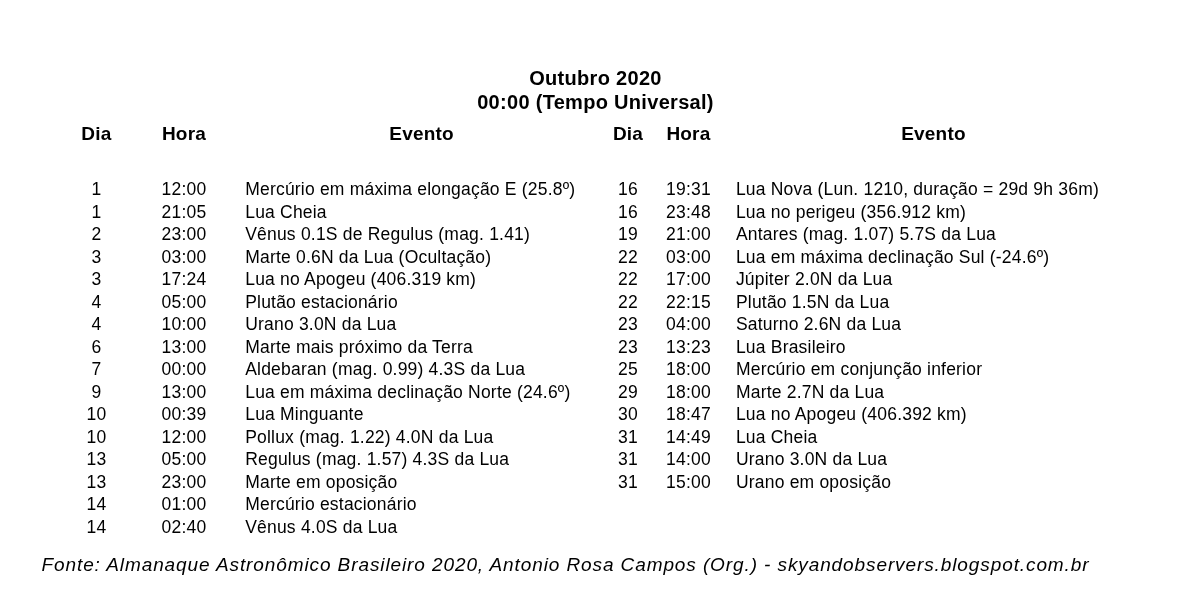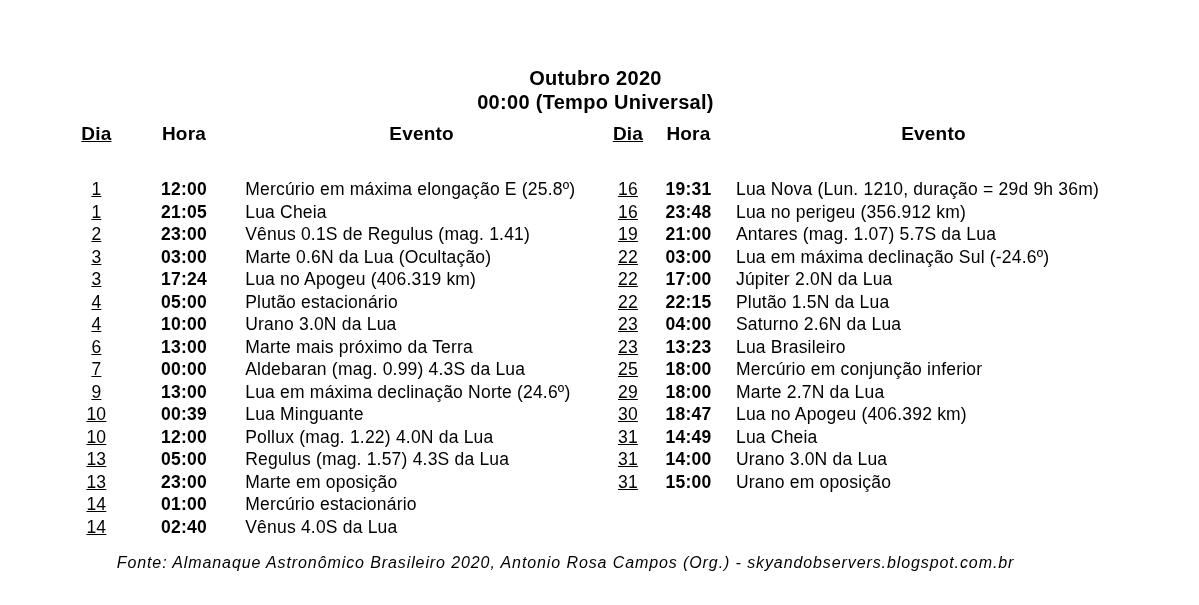--- a/index.html
+++ b/index.html
@@ -48,40 +48,40 @@
   }
   table.events-table td {
     font-size: 17.5px;
     line-height: 22.5px;
     height: 22.5px;
     padding: 0;
     letter-spacing: 0.2px;
     white-space: nowrap;
     overflow: visible;
   }
-  .col-dia   { text-align: center; text-decoration: underline; }
-  .col-hora  { text-align: center; font-weight: bold; }
+  .col-dia   { text-align: center; }
+  .col-hora  { text-align: center; }
   .col-evento{ text-align: left; }
   th.col-evento { text-align: center; }
 
   .t-left .col-dia    { width: 55px; }
   .t-left .col-hora   { width: 130px; }
   .t-left .col-evento { width: 355px; }
 
   .t-right { margin-left: 5px; }
   .t-right .col-dia    { width: 53px; }
   .t-right .col-hora   { width: 75px; }
   .t-right .col-evento { width: 400px; padding-left: 12px; }
   .t-right th.col-evento { padding-left: 12px; }
 
   .footer {
     margin-top: 16px;
     text-align: center;
     font-style: italic;
-    font-size: 16px;
+    font-size: 19px;
     letter-spacing: 0.9px;
     white-space: nowrap;
   }
 </style>
 </head>
 <body>
 
 <div class="page">
 
   <div class="title-block">

